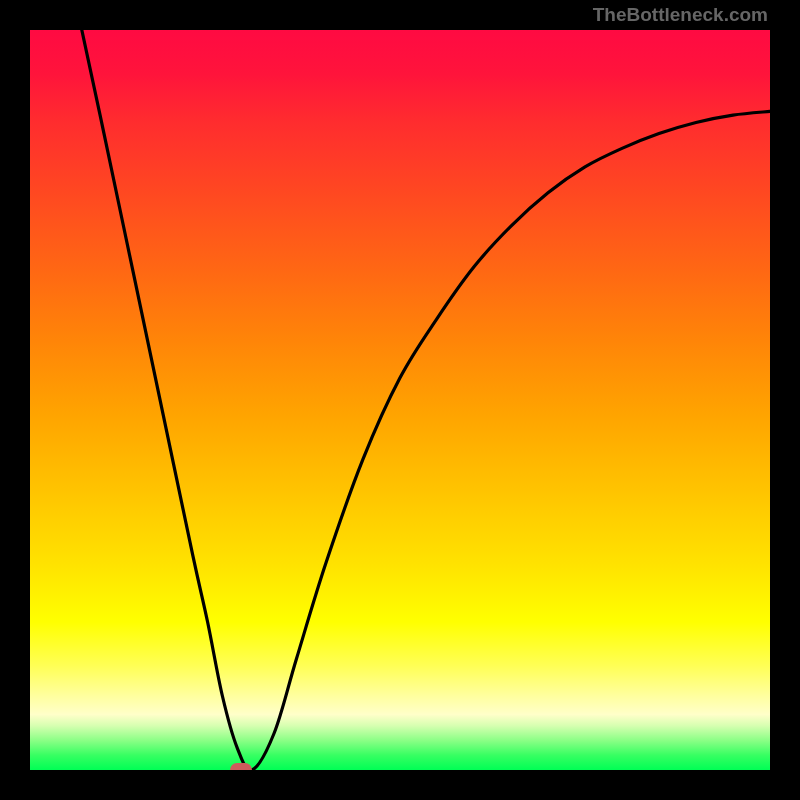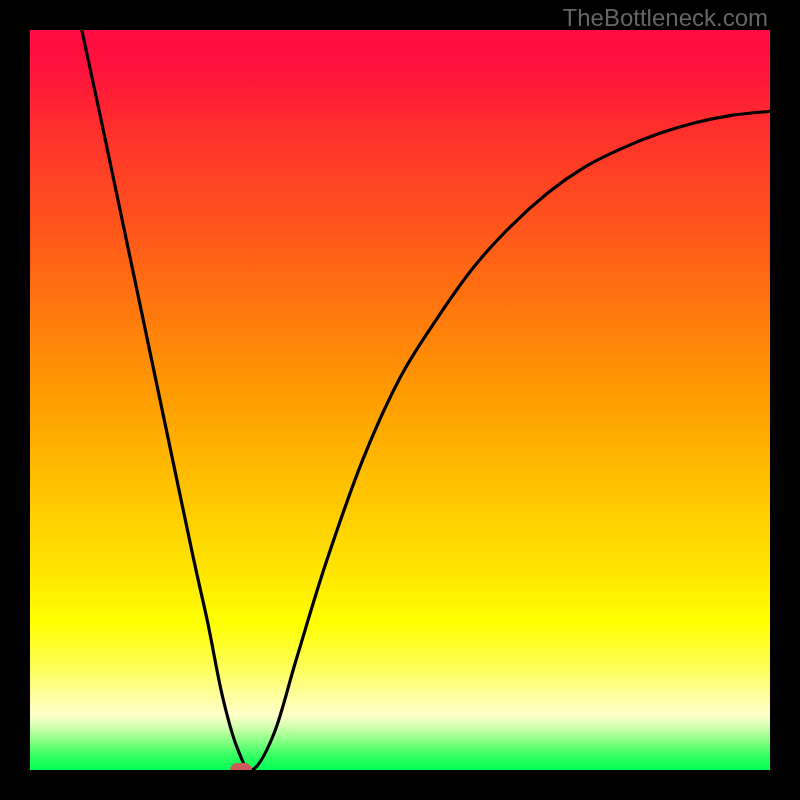--- a/index.html
+++ b/index.html
@@ -49,22 +49,22 @@
       #8bff86 96%,
       #37ff62 98%,
       #00ff55 100%
     );
   }
   .attribution {
     position: absolute;
     top: 4px;
     right: 32px;
     color: #666;
-    font-size: 24px;
-    font-weight: 400;
+    font-size: 19px;
+    font-weight: 700;
     letter-spacing: 0px;
     font-family: Arial, sans-serif;
     margin-left: 20px;
   }
   svg.curve {
     position: absolute;
     inset: 0;
   }
   .marker {
     position: absolute;

